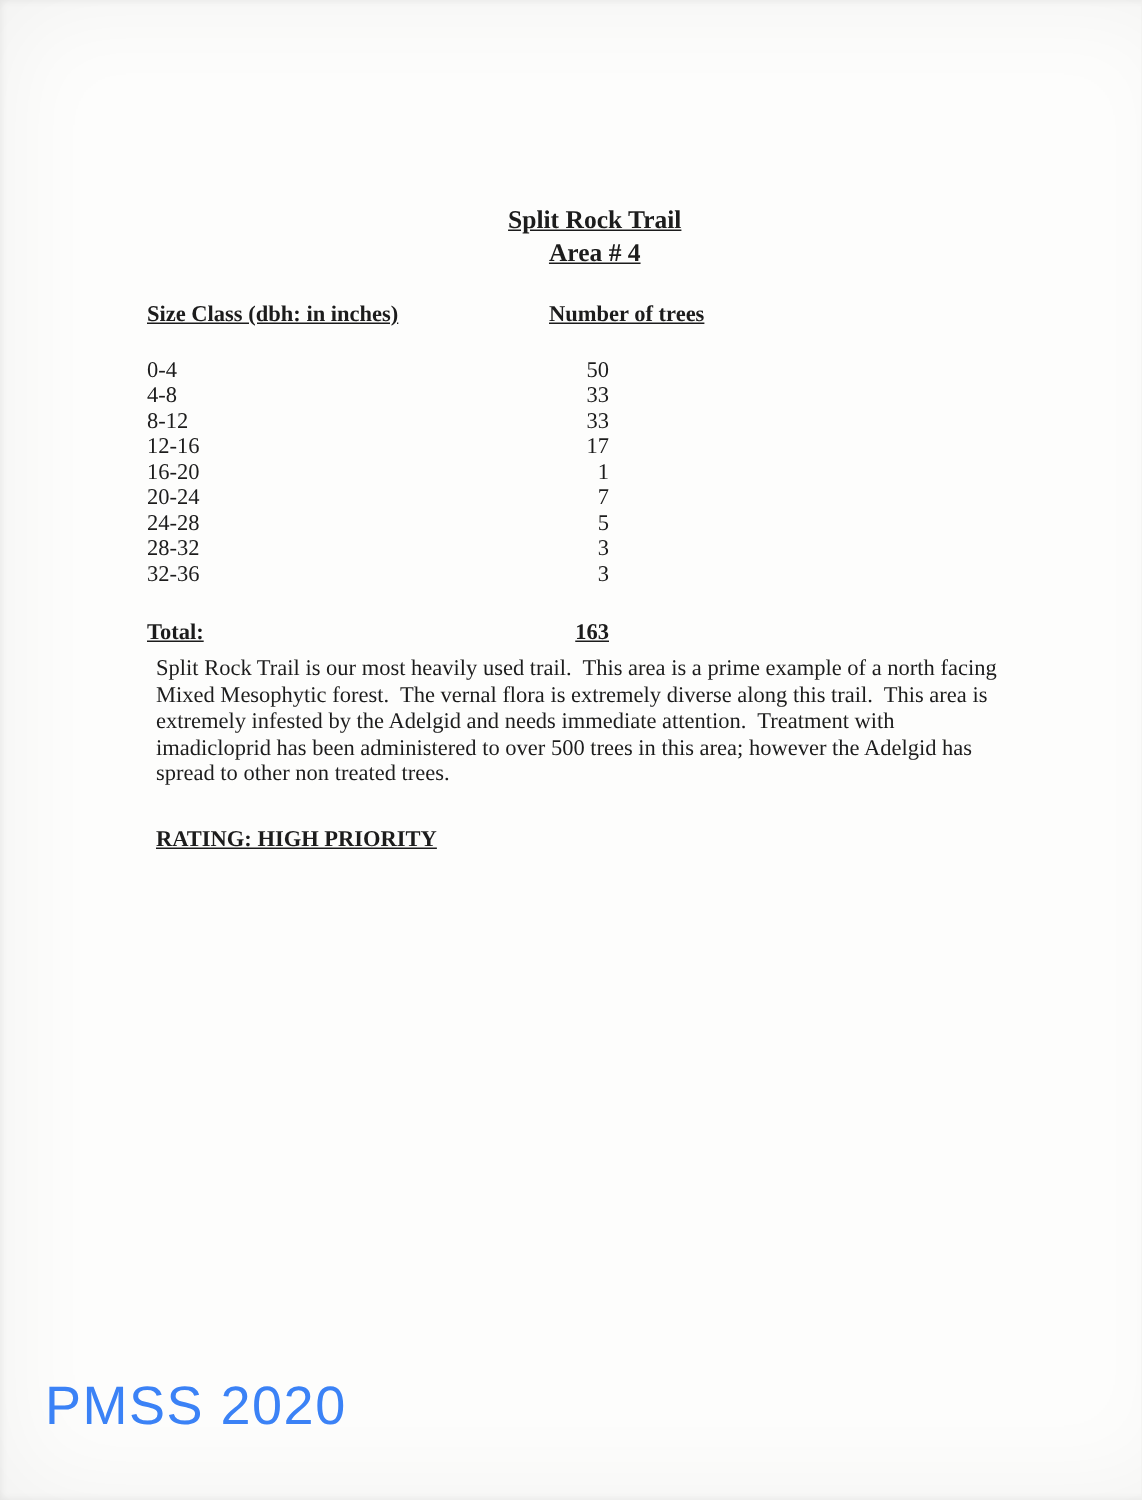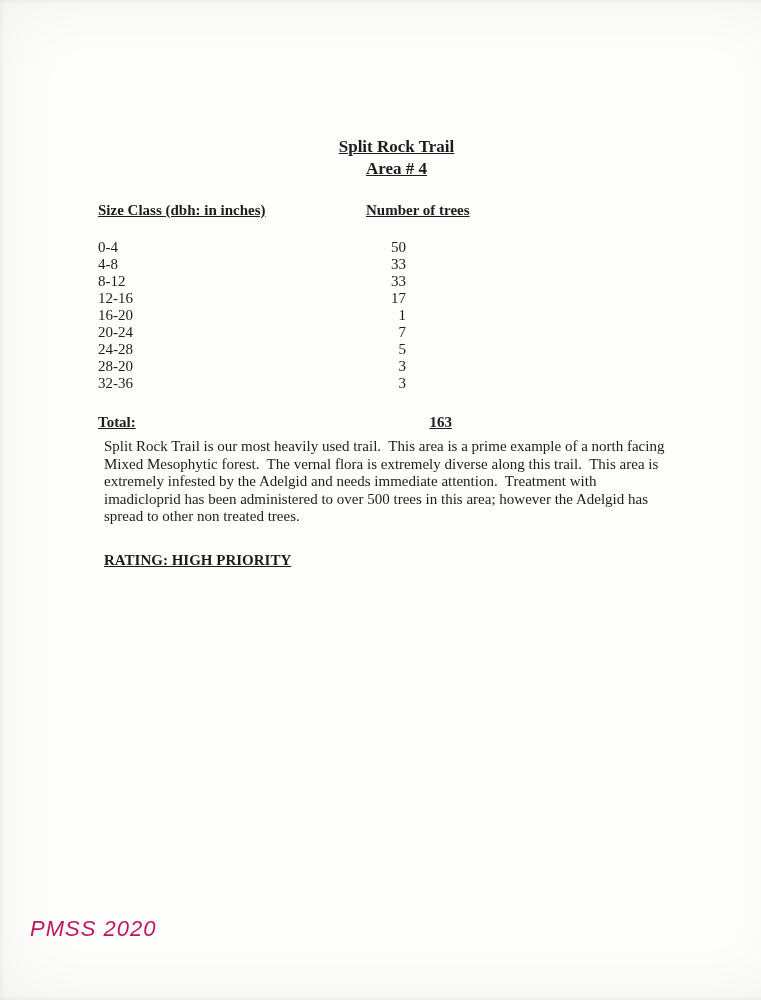--- a/index.html
+++ b/index.html
@@ -44,21 +44,21 @@
     font-size: 15px;
     line-height: 17px;
   }
   .c1 { width: 268px; }
   .c2 { width: 40px; text-align: right; margin-top: 20px; }
   .c2h { white-space: nowrap; }
   .hdr {
     font-weight: bold;
     text-decoration: underline;
   }
-  .total-row { margin-top: 22px; gap: 46px; }
+  .total-row { margin-top: 22px; }
   .paragraph {
     position: absolute;
     top: 438px;
     left: 104px;
     width: 564px;
     margin: 0;
     font-size: 15px;
     line-height: 17.6px;
     white-space: pre-wrap;
   }
@@ -68,24 +68,23 @@
     left: 104px;
     font-size: 15px;
     font-weight: bold;
     text-decoration: underline;
   }
   .watermark {
     position: absolute;
     top: 916px;
     left: 30px;
     font-family: "Liberation Sans", sans-serif;
-    font-size: 22px;
-    color: #be185d;
+    font-size: 36px;
+    color: #3b82f6;
     letter-spacing: 1px;
-    font-style: italic;
   }
 </style>
 </head>
 <body>
 
 <div class="sheet">
 
   <div class="title-block">
     <div class="title-line">Split Rock Trail</div>
     <div class="title-line">Area # 4</div>
@@ -120,21 +119,21 @@
     </div>
     <div class="t-row">
       <span class="c1">20-24</span>
       <span class="c2">7</span>
     </div>
     <div class="t-row">
       <span class="c1">24-28</span>
       <span class="c2">5</span>
     </div>
     <div class="t-row">
-      <span class="c1">28-20</span>
+      <span class="c1">28-32</span>
       <span class="c2">3</span>
     </div>
     <div class="t-row">
       <span class="c1">32-36</span>
       <span class="c2">3</span>
     </div>
 
     <div class="t-row total-row">
       <span class="c1 hdr">Total:</span>
       <span class="c2 hdr">163</span>

